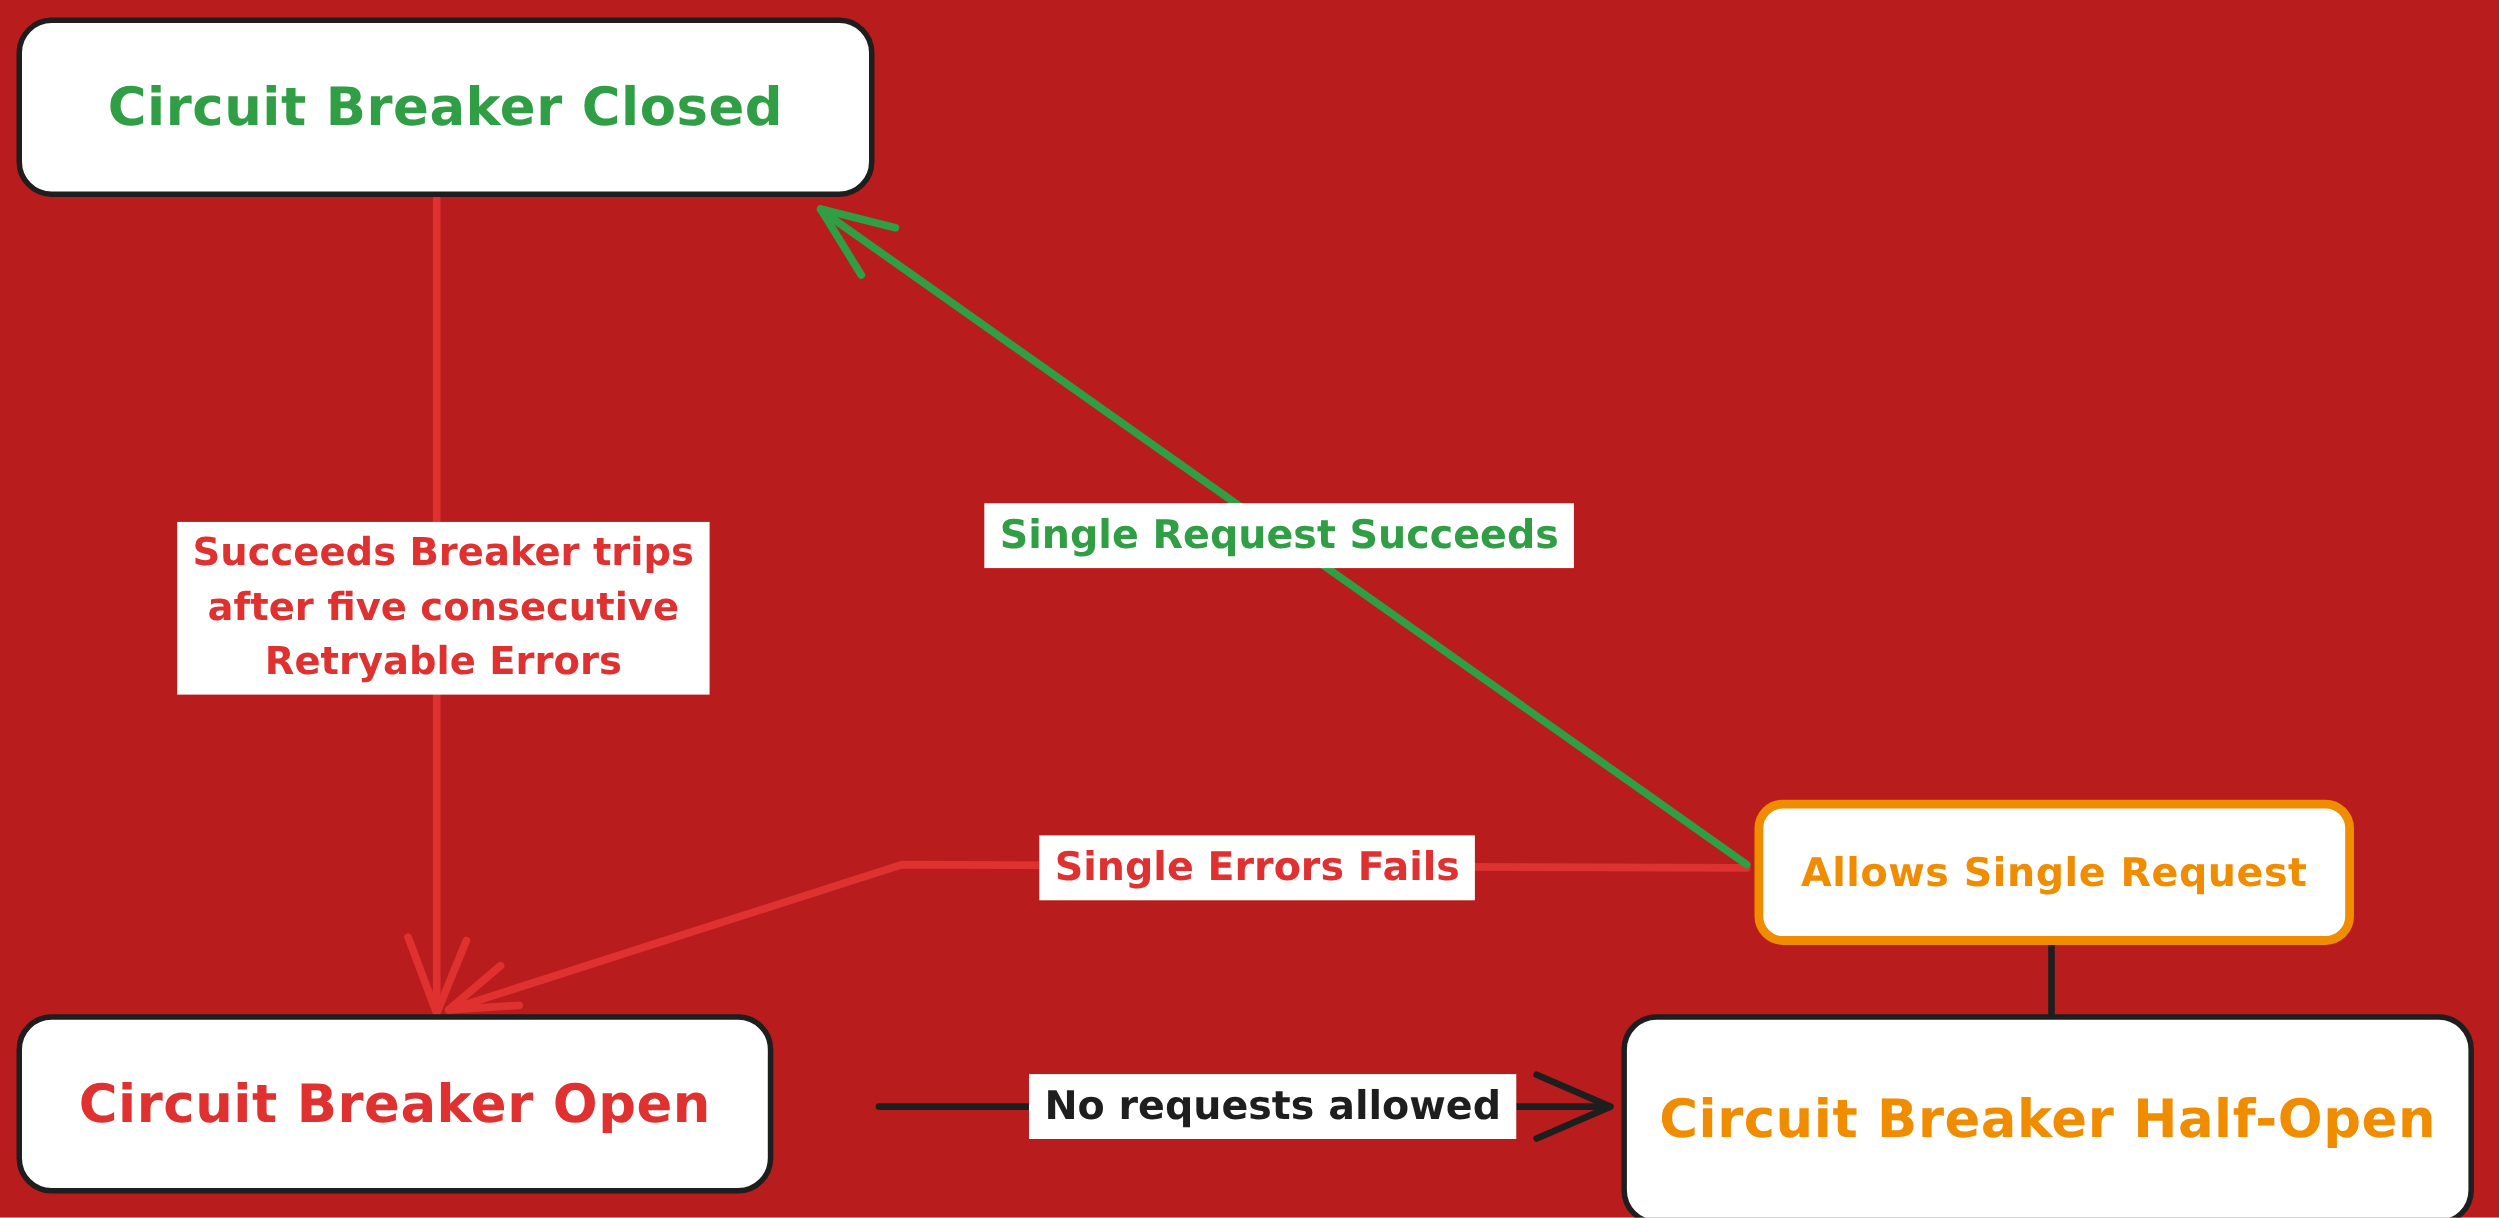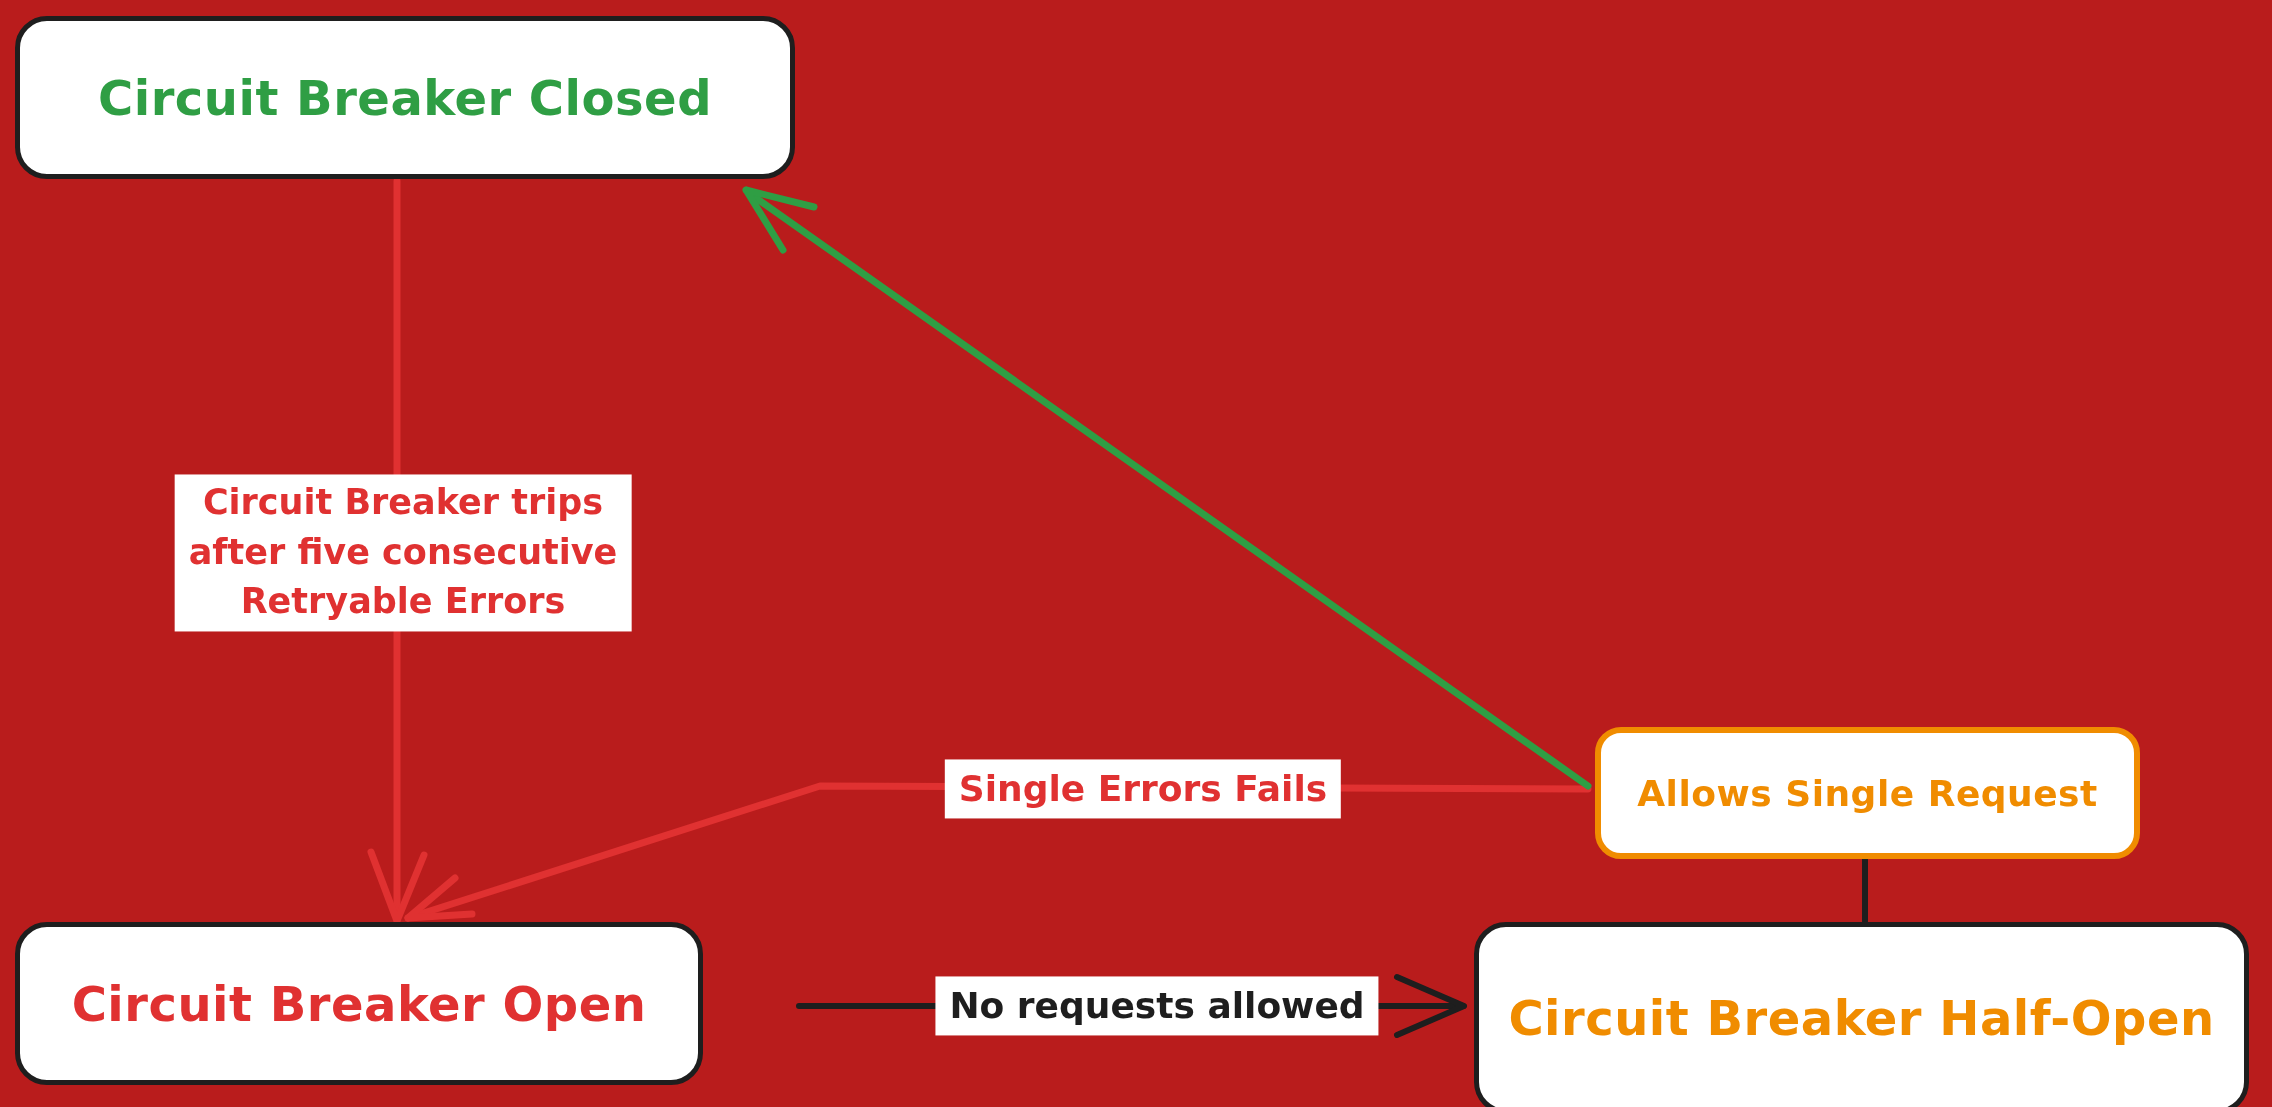--- a/index.html
+++ b/index.html
@@ -38,21 +38,21 @@
   }
   .node-black {
     border: 5px solid #1e1e1e;
     border-radius: 32px;
   }
   .node-closed   { left: 15px;   top: 16px;  width: 780px; height: 163px; }
   .node-open     { left: 15px;   top: 922px; width: 688px; height: 163px; }
   .node-halfopen { left: 1474px; top: 922px; width: 775px; height: 192px; justify-content: center; }
   .node-allows {
     left: 1595px; top: 727px; width: 545px; height: 132px;
-    border: 6px solid #14b8a6;
+    border: 8px solid #14b8a6;
     border-radius: 26px;
   }
   .node-allows .node-title {
     font-size: 36px;
   }
   .edge-label {
     position: absolute;
     transform: translate(-50%, -50%);
     background: #ffffff;
     padding: 4px 14px;
@@ -106,25 +106,26 @@
 
   <div class="node node-black node-halfopen">
     <span class="node-title" style="color: rgb(240, 140, 0);">Circuit Breaker Half-Open</span>
   </div>
 
   <div class="node node-allows" style="border-color: rgb(240, 140, 0);">
     <span class="node-title" style="color: rgb(240, 140, 0);">Allows Single Request</span>
   </div>
 
   <div class="edge-label edge-label-trip" style="left: 403px; top: 553px; color: rgb(224, 49, 49);">
-    <div>Circuit Breaker trips</div>
+    <div>Succeeds Breaker trips</div>
     <div>after five consecutive</div>
     <div>Retryable Errors</div>
   </div>
 
+  <div class="edge-label" style="left: 1163px; top: 487px; color: rgb(47, 158, 68);">Single Request Succeeds</div>
 
   <div class="edge-label" style="left: 1143px; top: 789px; color: rgb(224, 49, 49);">Single Errors Fails</div>
 
   <div class="edge-label" style="left: 1157px; top: 1006px; color: rgb(30, 30, 30);">
     <div>No requests allowed</div>
   </div>
 
 </div>
 
 </body></html>

